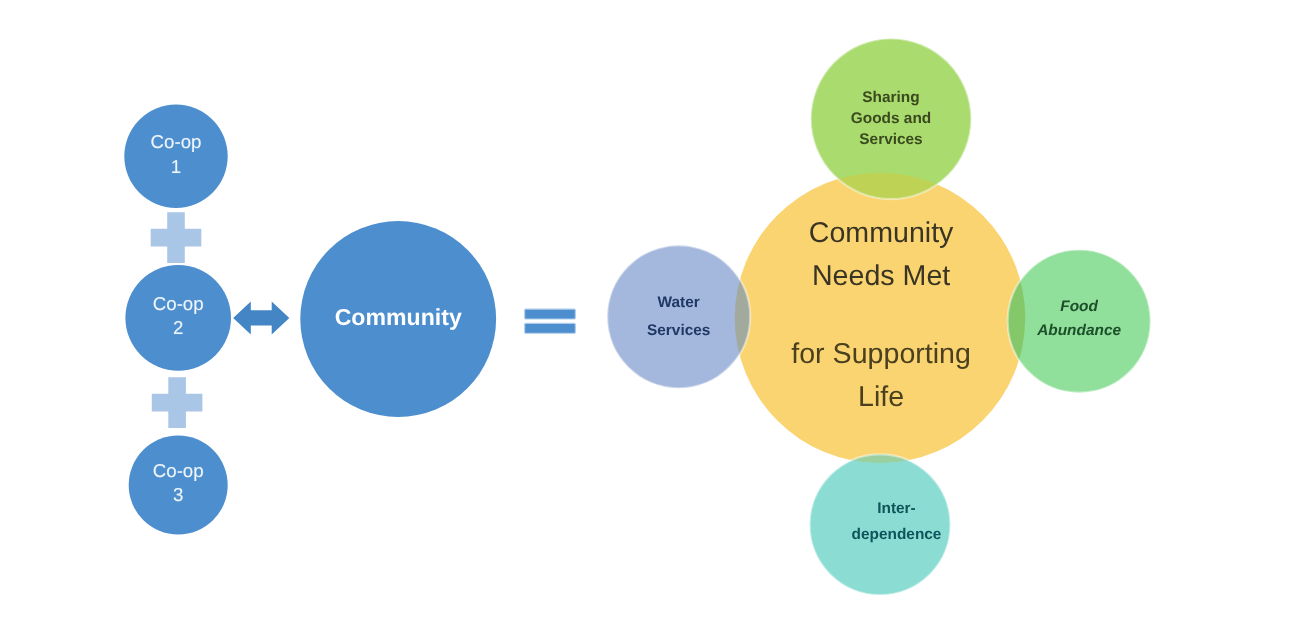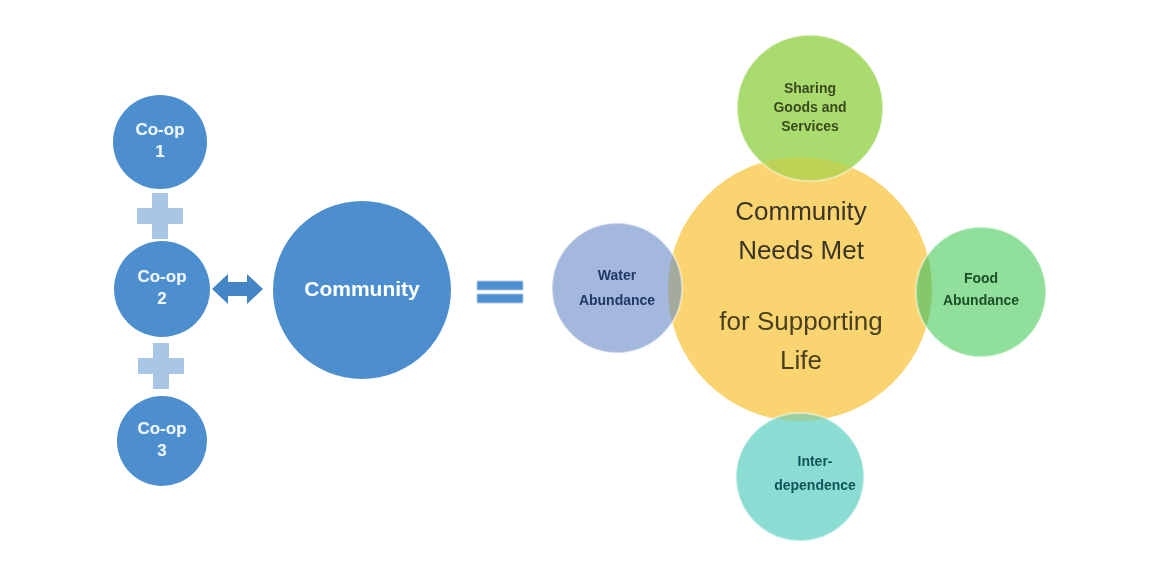--- a/index.html
+++ b/index.html
@@ -24,21 +24,21 @@
     position: absolute;
     transform: translate(-50%, -50%);
     white-space: pre-line;
     text-align: center;
     pointer-events: none;
   }
   
   .coop-label {
     color: #eef5fc;
     font-size: 17px;
-    font-weight: 700;
+    font-weight: 400;
     line-height: 1.3;
     text-shadow: 0 0 1px rgba(255,255,255,0.35);
   }
   .community-label {
     color: #ffffff;
     font-size: 21px;
     font-weight: 700;
   }
   
   .center-text-1 {
@@ -52,21 +52,21 @@
     line-height: 1.5;
   }
   
   .sat-label {
     font-size: 14px;
     font-weight: 700;
     line-height: 1.6;
   }
   .sharing-label { color: #3a4a1e; line-height: 1.35; }
   .water-label   { color: #1f3864; line-height: 1.75; }
-  .food-label    { color: #1d4f2a; }
+  .food-label    { color: #1d4f2a; font-style: italic; }
   .inter-label   { color: #0e555b; line-height: 1.7; }
 </style>
 </head>
 <body>
 
 <div class="canvas">
 
   <svg width="1176" height="571" viewBox="0 0 1176 571">
     <defs>
       <clipPath id="clipCenter">
@@ -123,21 +123,21 @@
 Needs Met</div>
 
   <div class="label sat-label sharing-label" style="left:810px; top:107px;">Sharing
 Goods and
 Services</div>
 
   <div class="label center-text-2" style="left:801px; top:341px;">for Supporting
 Life</div>
 
   <div class="label sat-label water-label" style="left:617px; top:287px;">Water
-Abundance</div>
+Services</div>
 
   <div class="label sat-label food-label" style="left:981px; top:289px;">Food
 Abundance</div>
 
   <div class="label sat-label inter-label" style="left:800px; top:474px;margin-left:15px;">Inter-
 dependence</div>
 
 </div>
 
 </body></html>

